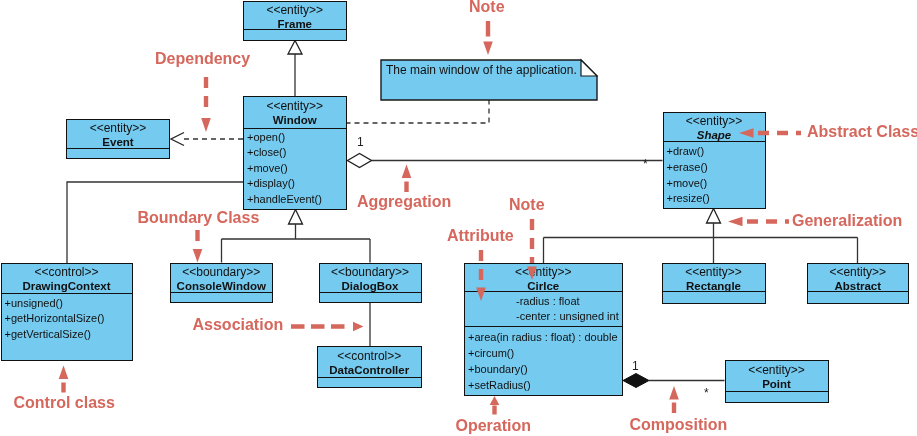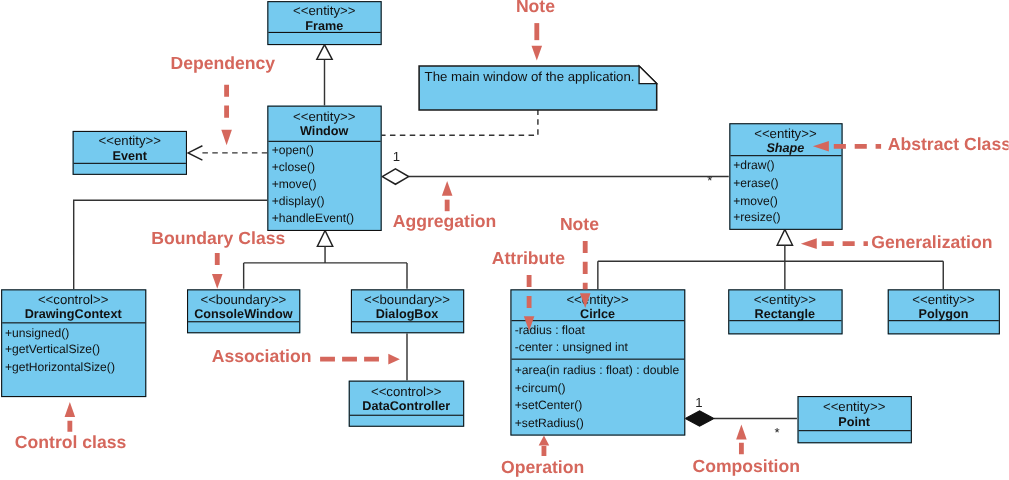--- a/index.html
+++ b/index.html
@@ -118,22 +118,22 @@
       </div>
   </div>
 
   <div class="uml-class" style="left:0.5px;top:263px;width:132px;height:97.5px;">
     <div class="uml-head" style="height:29.5px;">
       <div class="stereo">&lt;&lt;control&gt;&gt;</div>
       <div class="cname">DrawingContext</div>
     </div>
     <div class="members" style="padding-top:2px;--lh:15.8px;">
         <div class="member">+unsigned()</div>
+        <div class="member">+getHorizontalSize()</div>
         <div class="member">+getVerticalSize()</div>
-        <div class="member">+getHorizontalSize()</div>
       </div>
   </div>
 
   <div class="uml-class" style="left:169.5px;top:262.5px;width:103.5px;height:40.5px;">
     <div class="uml-head" style="height:29px;">
       <div class="stereo">&lt;&lt;boundary&gt;&gt;</div>
       <div class="cname">ConsoleWindow</div>
     </div>
     <div class="members"></div>
   </div>
@@ -152,44 +152,44 @@
       <div class="cname">DataController</div>
     </div>
     <div class="members"></div>
   </div>
 
   <div class="uml-class" style="left:464px;top:263px;width:158.5px;height:132.5px;">
     <div class="uml-head" style="height:27.5px;">
       <div class="stereo">&lt;&lt;entity&gt;&gt;</div>
       <div class="cname">Cirlce</div>
     </div>
-    <div class="members tight" style="flex:0 0 34px;padding-top:2px;--lh:15.5px;">
+    <div class="members tight" style="flex:0 0 34px;padding-top:2px;margin-left:48px;--lh:15.5px;">
         <div class="member">-radius : float</div>
         <div class="member">-center : unsigned int</div>
       </div>
     <div class="members tight" style="padding-top:2.5px;--lh:16px;">
         <div class="member">+area(in radius : float) : double</div>
         <div class="member">+circum()</div>
-        <div class="member">+setCenter()</div>
+        <div class="member">+boundary()</div>
         <div class="member">+setRadius()</div>
       </div>
   </div>
 
   <div class="uml-class" style="left:661.5px;top:263px;width:104px;height:40.5px;">
     <div class="uml-head" style="height:28px;">
       <div class="stereo">&lt;&lt;entity&gt;&gt;</div>
       <div class="cname">Rectangle</div>
     </div>
     <div class="members"></div>
   </div>
 
   <div class="uml-class" style="left:806.5px;top:263px;width:102.5px;height:40.5px;">
     <div class="uml-head" style="height:28px;">
       <div class="stereo">&lt;&lt;entity&gt;&gt;</div>
-      <div class="cname">Polygon</div>
+      <div class="cname">Abstract</div>
     </div>
     <div class="members"></div>
   </div>
 
   <div class="uml-class" style="left:724.5px;top:359.5px;width:104px;height:43px;">
     <div class="uml-head" style="height:31px;padding-top:3px;">
       <div class="stereo">&lt;&lt;entity&gt;&gt;</div>
       <div class="cname">Point</div>
     </div>
     <div class="members"></div>

